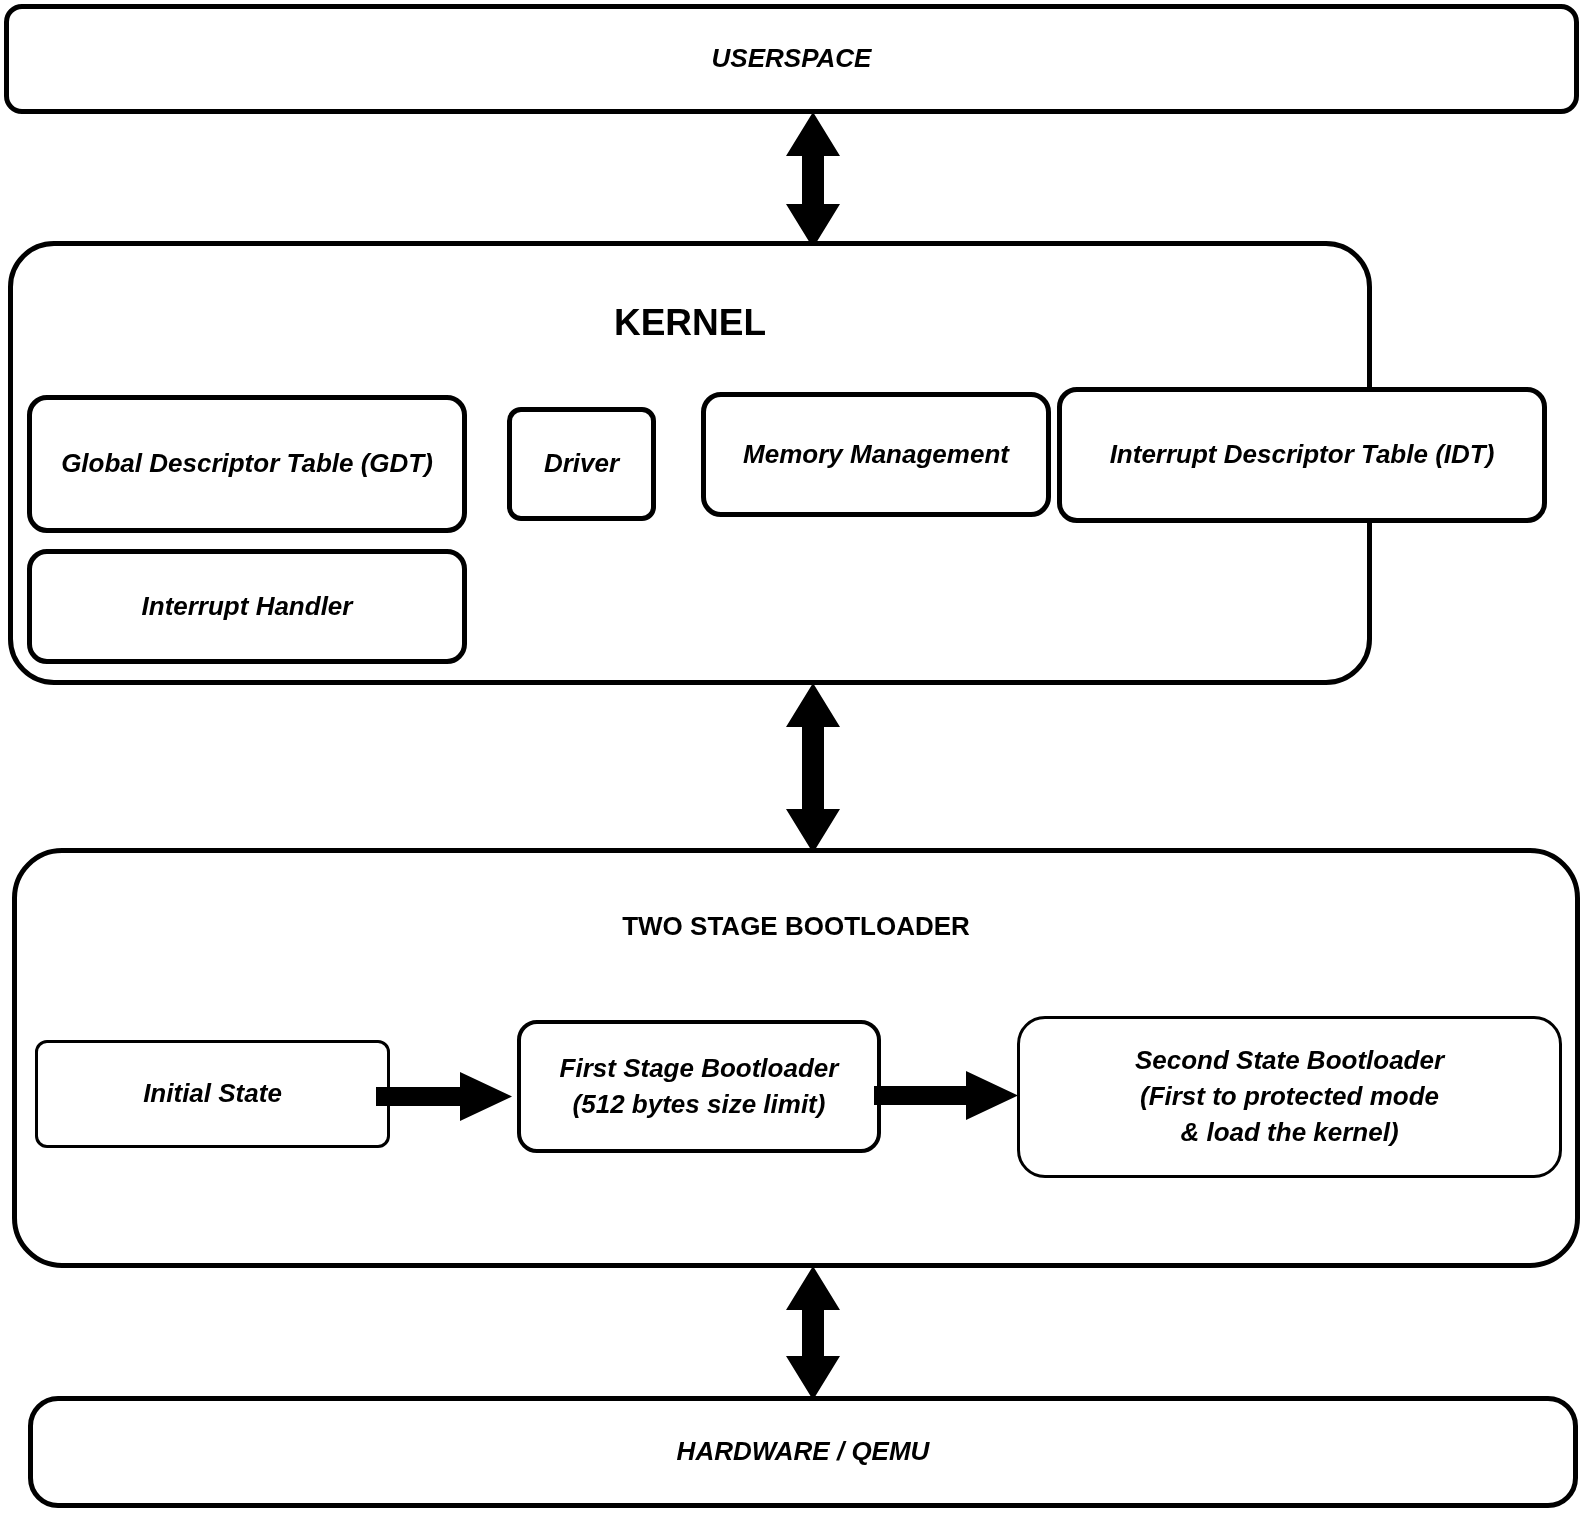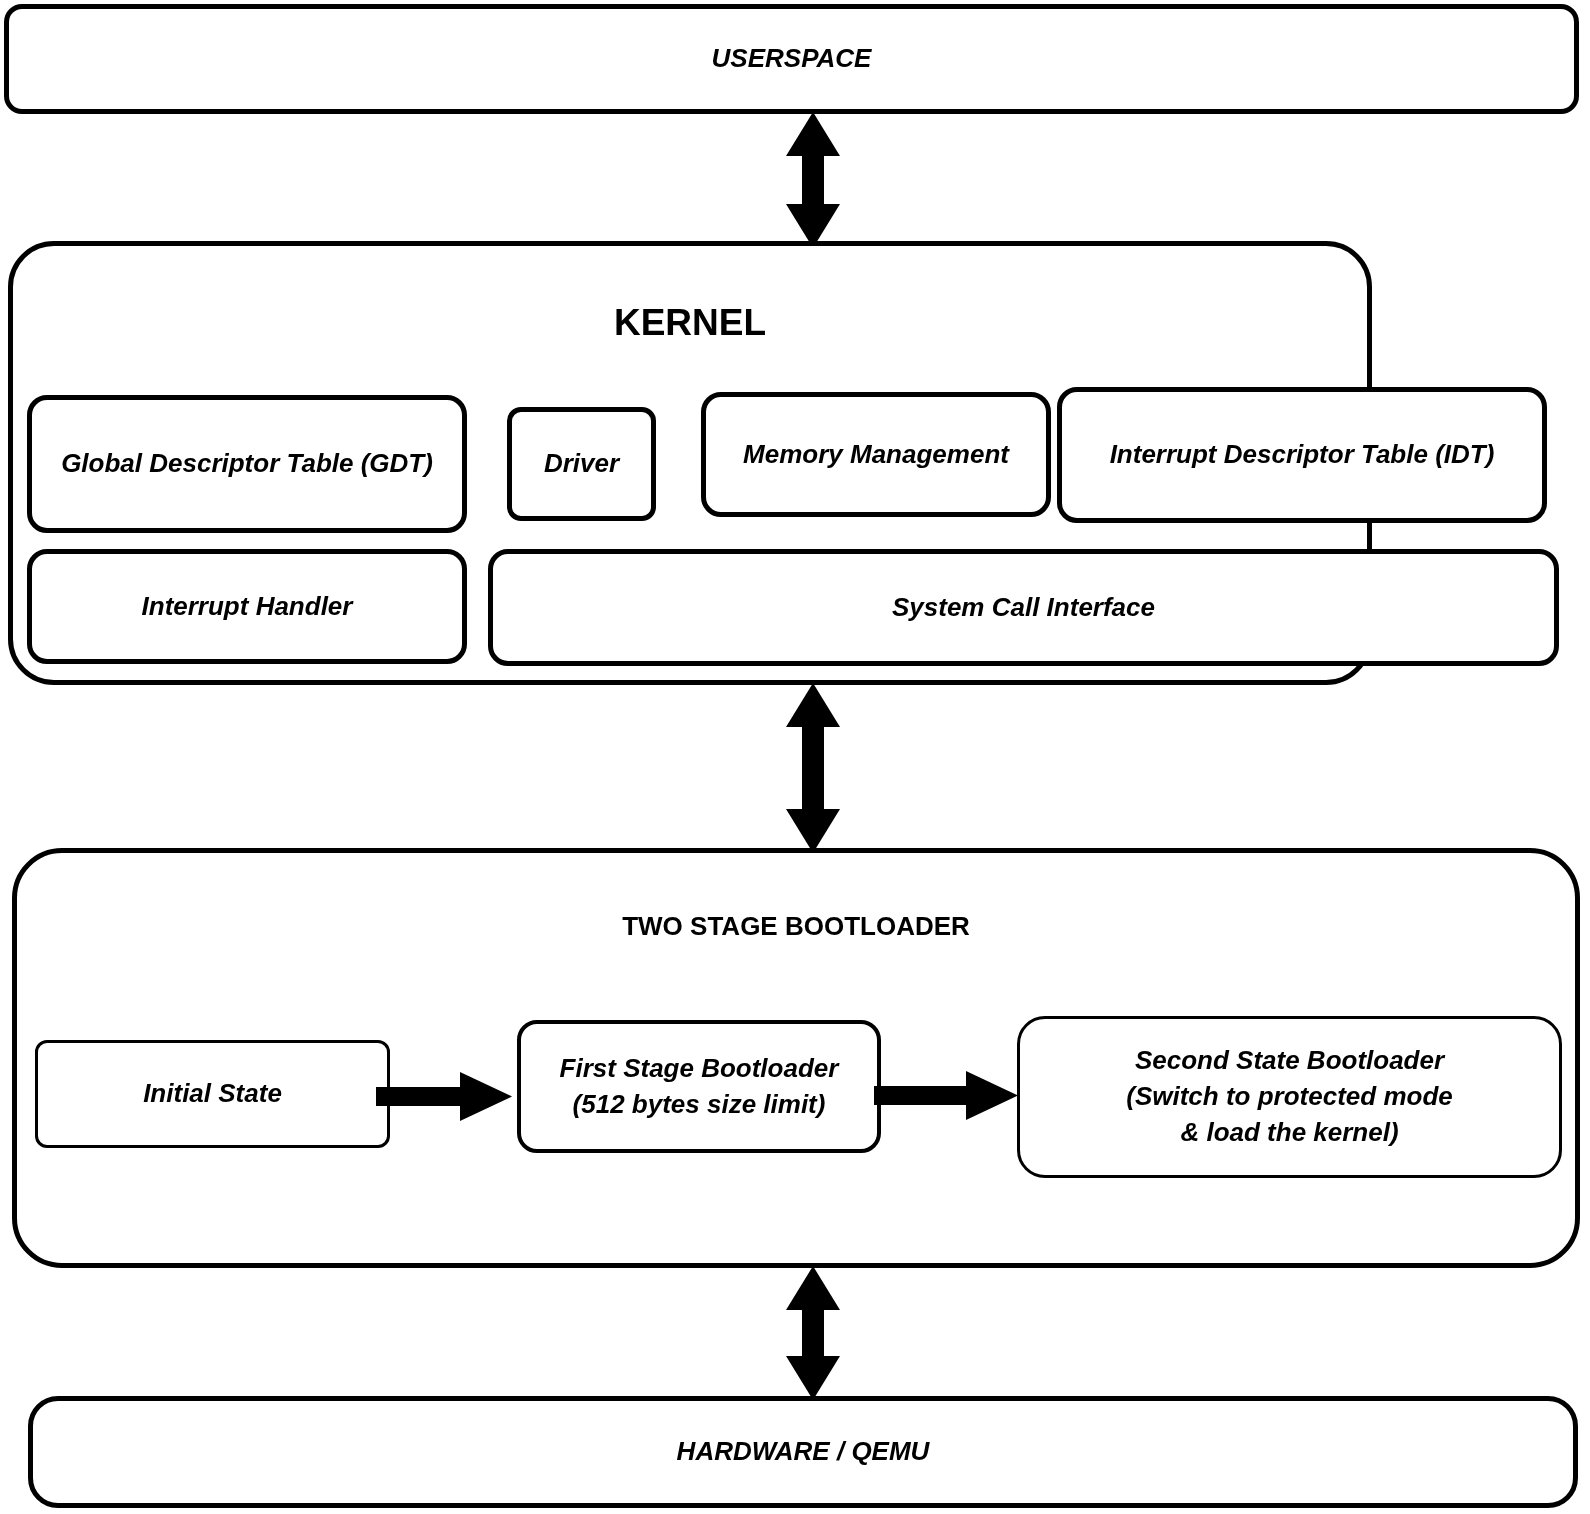--- a/index.html
+++ b/index.html
@@ -108,23 +108,20 @@
     </div>
 
     <div class="box idt">
       <span class="label">Interrupt Descriptor Table (IDT)</span>
     </div>
 
     <div class="box ihandler">
       <span class="label">Interrupt Handler</span>
     </div>
 
-    <div class="box syscall">
-      <span class="label">System Call Interface</span>
-    </div>
   </div>
 
   <svg class="arrow varrow2" width="54" height="170" viewBox="0 0 54 170" xmlns="http://www.w3.org/2000/svg">
     <path d="M27 0 L54 44 L38 44 L38 126 L54 126 L27 170 L0 126 L16 126 L16 44 L0 44 Z"></path>
   </svg>
 
   <div class="box bootloader">
     <div class="bootloader-title">TWO STAGE BOOTLOADER</div>
 
     <div class="box initial">
@@ -134,21 +131,21 @@
     <div class="box first">
       <span class="label">
         <div>First Stage Bootloader</div>
         <div>(512 bytes size limit)</div>
       </span>
     </div>
 
     <div class="box second">
       <span class="label">
         <div>Second State Bootloader</div>
-        <div>(Switch to protected mode</div>
+        <div>(First to protected mode</div>
         <div>&amp; load the kernel)</div>
       </span>
     </div>
   </div>
 
   <svg class="arrow harrow1" width="136" height="49" viewBox="0 0 136 49" xmlns="http://www.w3.org/2000/svg">
     <path d="M0 15 L84 15 L84 0 L136 24.5 L84 49 L84 34 L0 34 Z"></path>
   </svg>
 
   <svg class="arrow harrow2" width="144" height="49" viewBox="0 0 144 49" xmlns="http://www.w3.org/2000/svg">

